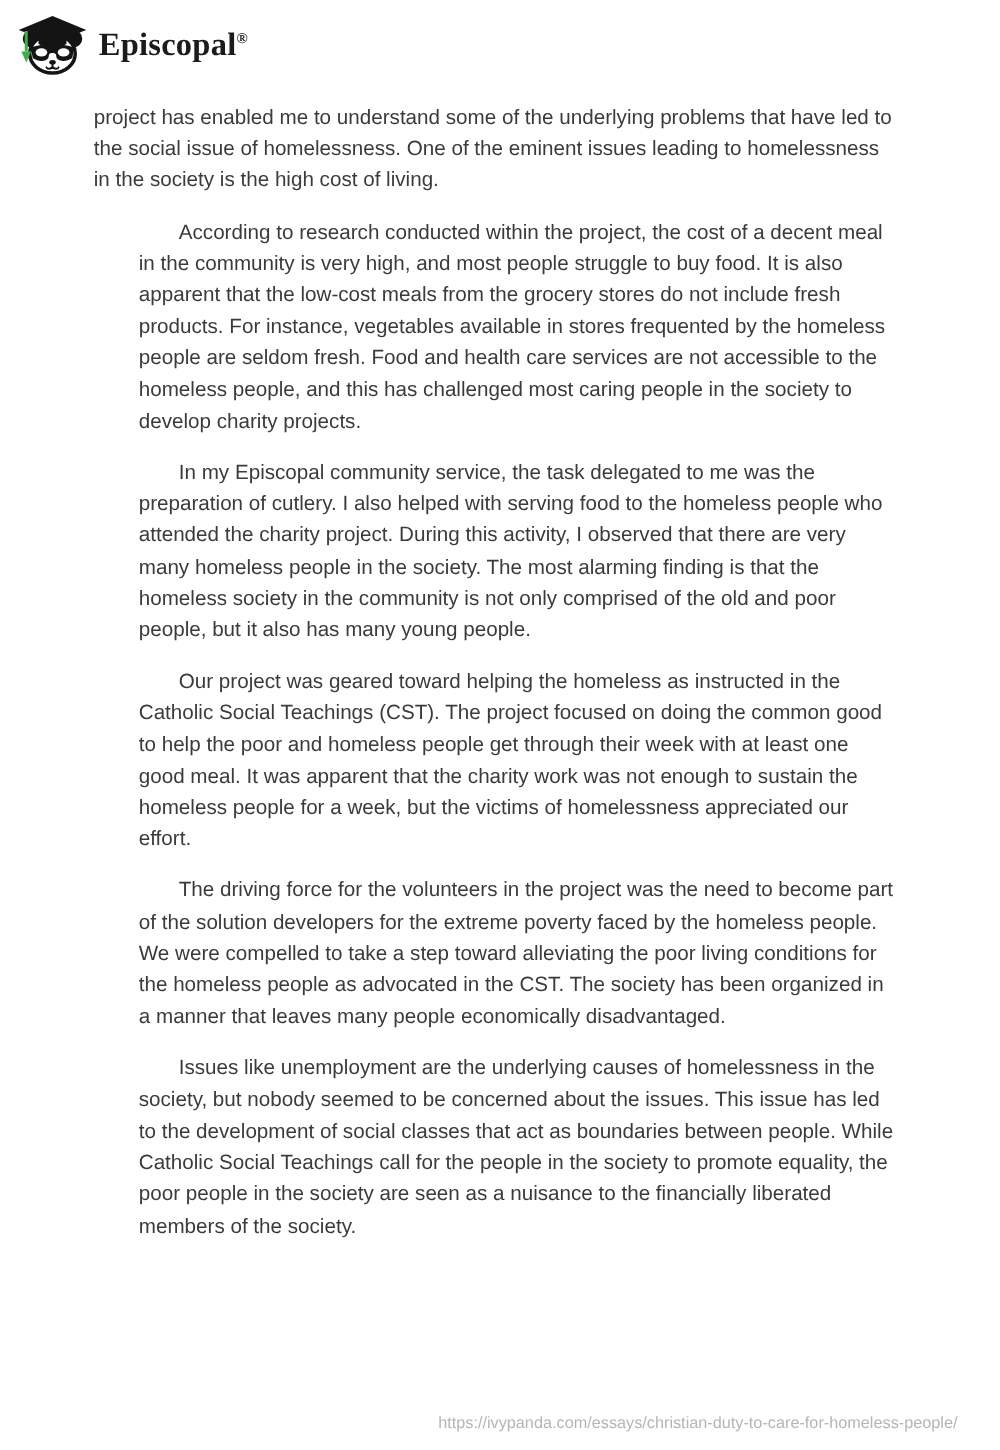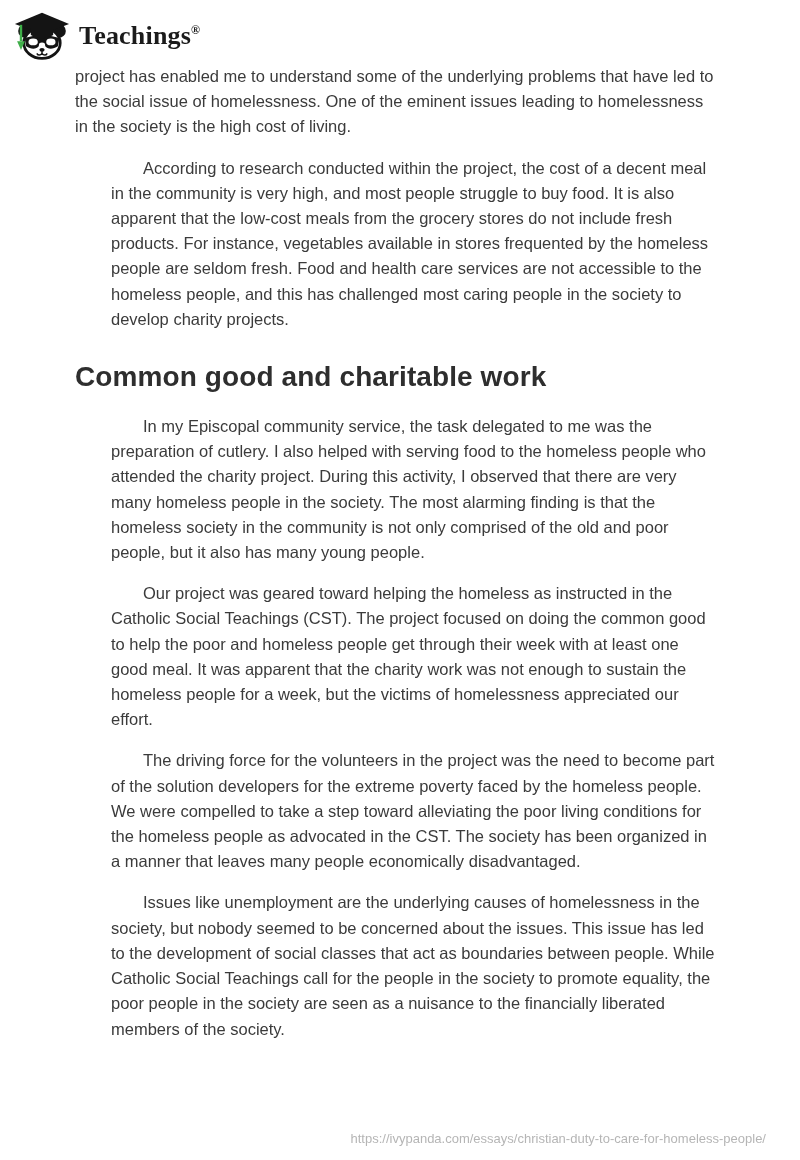--- a/index.html
+++ b/index.html
@@ -57,21 +57,21 @@
   .content {
     padding: 0 80px 0 75px;
   }
   .content p {
     font-size: 16.5px;
     line-height: 25.2px;
     color: #3b3b3b;
     margin: 16px 0;
     text-align: left;
   }
-  .content p.first { margin-top: 0; }
+  .content p.first { margin-top: 18px; }
   .content p.indent { text-indent: 32px; margin-left: 36px; }
   .content h2 {
     font-size: 28px;
     line-height: 34px;
     font-weight: 700;
     color: #2e2e2e;
     margin: 28px 0 20px 0;
     letter-spacing: 0.1px;
   }
 
@@ -108,29 +108,28 @@
         <ellipse cx="30" cy="40.3" rx="2.8" ry="2" fill="#141414"></ellipse>
         <path d="M30 42.2 L30 44.2 M30 44.2 C 28.5 46.4, 25.5 46.2, 24.8 44.6 M30 44.2 C 31.5 46.4, 34.5 46.2, 35.2 44.6" stroke="#141414" stroke-width="1.6" fill="none" stroke-linecap="round"></path>
 
         <polygon points="30,0.5 59,12.5 30,23.5 1,12.5" fill="#141414"></polygon>
         <path d="M18 17.5 L18 24.5 C 26 29, 34 29, 42 24.5 L42 17.5 Z" fill="#141414"></path>
 
         <path d="M7.5 13.5 L7.5 31" stroke="#3fae49" stroke-width="2.6"></path>
         <polygon points="7.5,40.5 3.3,31 11.7,31" fill="#3fae49"></polygon>
       </svg>
     </span>
-    <span class="logo-text"><span>Teachings</span><sup class="reg">®</sup></span>
+    <span class="logo-text"><span>Episcopal</span><sup class="reg">®</sup></span>
   </a>
 </header>
 
 <main class="content">
   <p class="first">project has enabled me to understand some of the underlying problems that have led to the social issue of homelessness. One of the eminent issues leading to homelessness in the society is the high cost of living.</p>
   <p class="indent">According to research conducted within the project, the cost of a decent meal in the community is very high, and most people struggle to buy food. It is also apparent that the low-cost meals from the grocery stores do not include fresh products. For instance, vegetables available in stores frequented by the homeless people are seldom fresh. Food and health care services are not accessible to the homeless people, and this has challenged most caring people in the society to develop charity projects.</p>
 
-  <h2>Common good and charitable work</h2>
 
   <p class="indent">In my Episcopal community service, the task delegated to me was the preparation of cutlery. I also helped with serving food to the homeless people who attended the charity project. During this activity, I observed that there are very many homeless people in the society. The most alarming finding is that the homeless society in the community is not only comprised of the old and poor people, but it also has many young people.</p>
   <p class="indent">Our project was geared toward helping the homeless as instructed in the Catholic Social Teachings (CST). The project focused on doing the common good to help the poor and homeless people get through their week with at least one good meal. It was apparent that the charity work was not enough to sustain the homeless people for a week, but the victims of homelessness appreciated our effort.</p>
   <p class="indent">The driving force for the volunteers in the project was the need to become part of the solution developers for the extreme poverty faced by the homeless people. We were compelled to take a step toward alleviating the poor living conditions for the homeless people as advocated in the CST. The society has been organized in a manner that leaves many people economically disadvantaged.</p>
   <p class="indent">Issues like unemployment are the underlying causes of homelessness in the society, but nobody seemed to be concerned about the issues. This issue has led to the development of social classes that act as boundaries between people. While Catholic Social Teachings call for the people in the society to promote equality, the poor people in the society are seen as a nuisance to the financially liberated members of the society.</p>
 </main>
 
 <footer class="page-footer">
   <a class="source-url">https://ivypanda.com/essays/christian-duty-to-care-for-homeless-people/</a>
 </footer>

